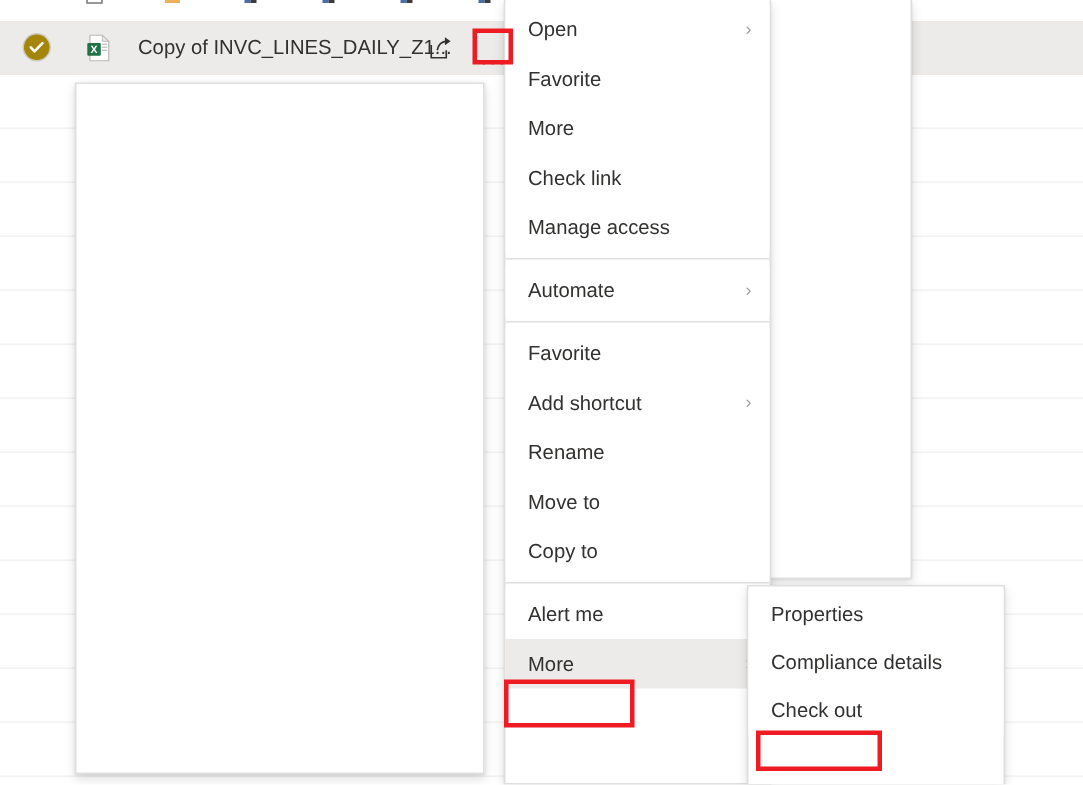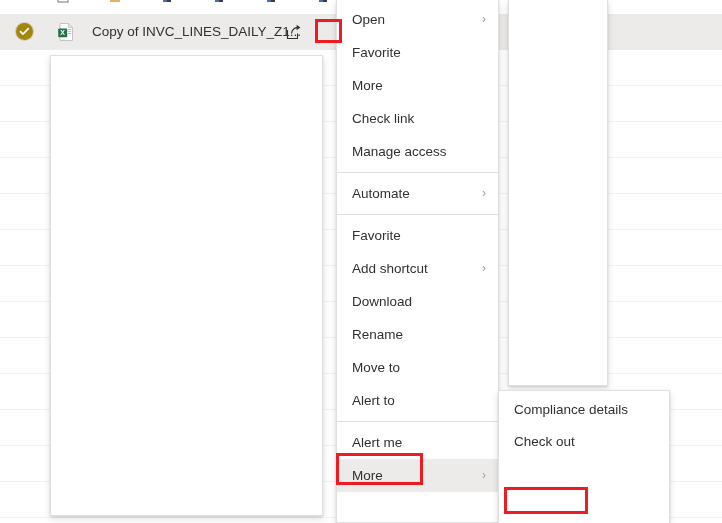--- a/index.html
+++ b/index.html
@@ -121,21 +121,21 @@
     box-shadow: 0 3.2px 7.2px rgba(0,0,0,.13), 0 .6px 1.8px rgba(0,0,0,.11);
     box-sizing: border-box;
   }
   #preview-panel   { left: 50px;  top: 55px;  width: 273px; height: 461px; z-index: 20; }
   #open-submenu    { left: 508px; top: 0px;   width: 100px; height: 386px; z-index: 30; border-top: none; }
 
   
   #context-menu {
     position: absolute;
     left: 336px; top: 0;
-    width: 163px;
+    width: 178px;
     height: 523px;
     background: #ffffff;
     border: 1px solid #e1dfdd;
     border-top: none;
     box-shadow: 0 3.2px 7.2px rgba(0,0,0,.13), 0 .6px 1.8px rgba(0,0,0,.11);
     box-sizing: border-box;
     padding-top: 3px;
     z-index: 40;
   }
   .menu-item {
@@ -285,29 +285,29 @@
     <div class="menu-item"><span>Open</span><span class="chevron">›</span></div>
     <div class="menu-item"><span>Favorite</span></div>
     <div class="menu-item"><span>More</span></div>
     <div class="menu-item"><span>Check link</span></div>
     <div class="menu-item"><span>Manage access</span></div>
     <div class="menu-sep"></div>
     <div class="menu-item"><span>Automate</span><span class="chevron">›</span></div>
     <div class="menu-sep"></div>
     <div class="menu-item"><span>Favorite</span></div>
     <div class="menu-item"><span>Add shortcut</span><span class="chevron">›</span></div>
-    <div class="menu-item"><span>Download</span></div>
     <div class="menu-item"><span>Rename</span></div>
     <div class="menu-item"><span>Move to</span></div>
-    <div class="menu-item"><span>Alert to</span></div>
+    <div class="menu-item"><span>Copy to</span></div>
     <div class="menu-sep"></div>
     <div class="menu-item"><span>Alert me</span></div>
     <div class="menu-item highlighted"><span>More</span><span class="chevron">›</span></div>
   </div>
 
 <div id="more-submenu">
+    <div class="menu-item"><span>Properties</span></div>
     <div class="menu-item"><span>Compliance details</span></div>
     <div class="menu-item"><span>Check out</span></div>
   </div>
 
 <div class="redbox" id="redbox-ellipsis"></div>
 <div class="redbox" id="redbox-more"></div>
 <div class="redbox" id="redbox-checkout"></div>
 
 </body></html>

